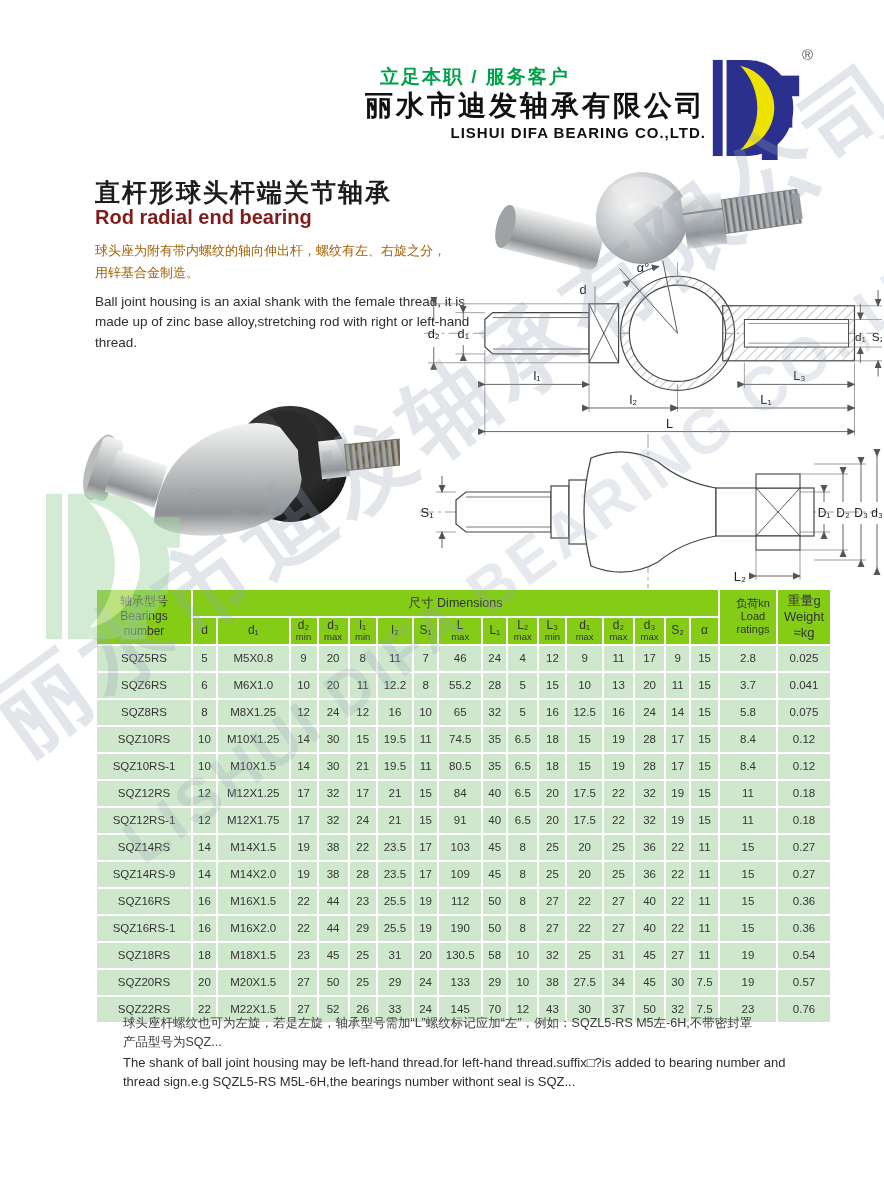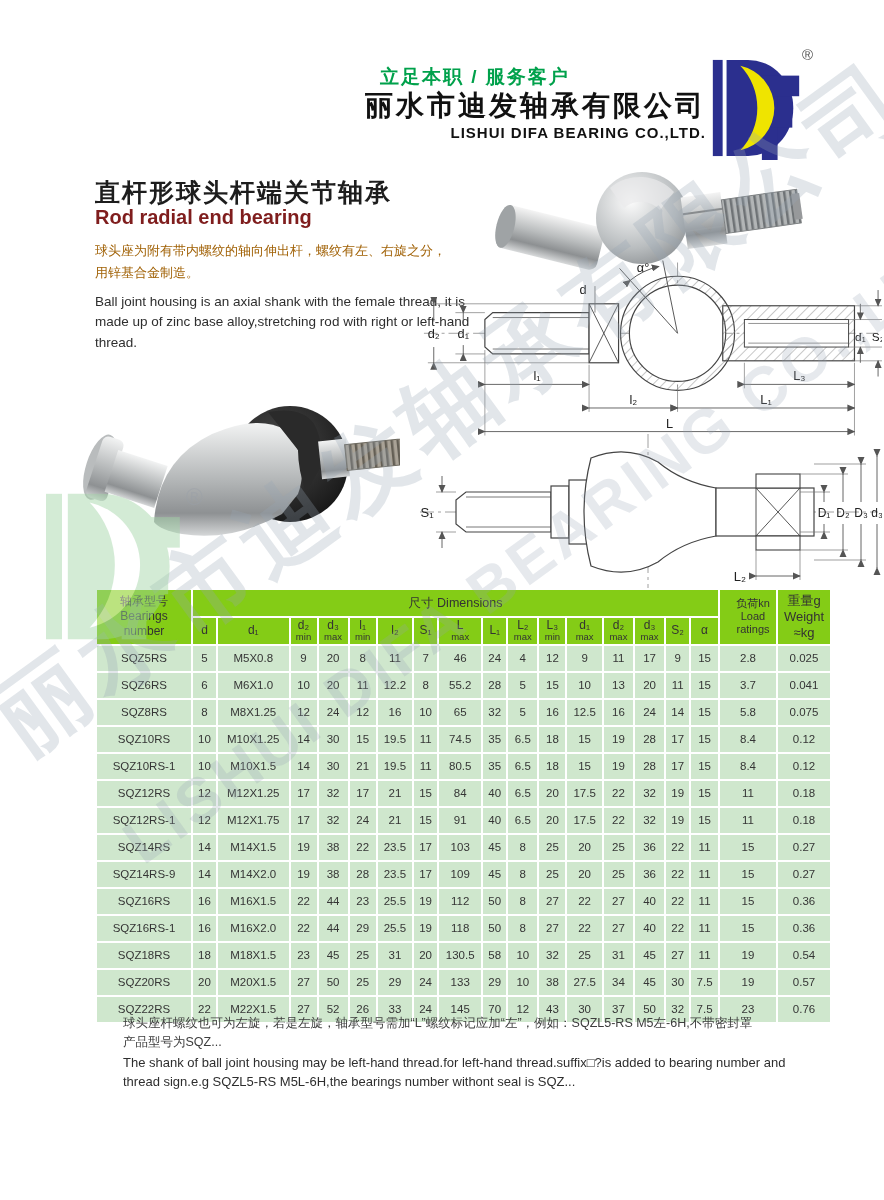--- a/index.html
+++ b/index.html
@@ -564,21 +564,21 @@
         </tr>
         <tr>
           <td class="model">SQZ16RS-1</td>
           <td>16</td>
           <td>M16X2.0</td>
           <td>22</td>
           <td>44</td>
           <td>29</td>
           <td>25.5</td>
           <td>19</td>
-          <td>118</td>
+          <td>190</td>
           <td>50</td>
           <td>8</td>
           <td>27</td>
           <td>22</td>
           <td>27</td>
           <td>40</td>
           <td>22</td>
           <td>11</td>
           <td>15</td>
           <td>0.36</td>

